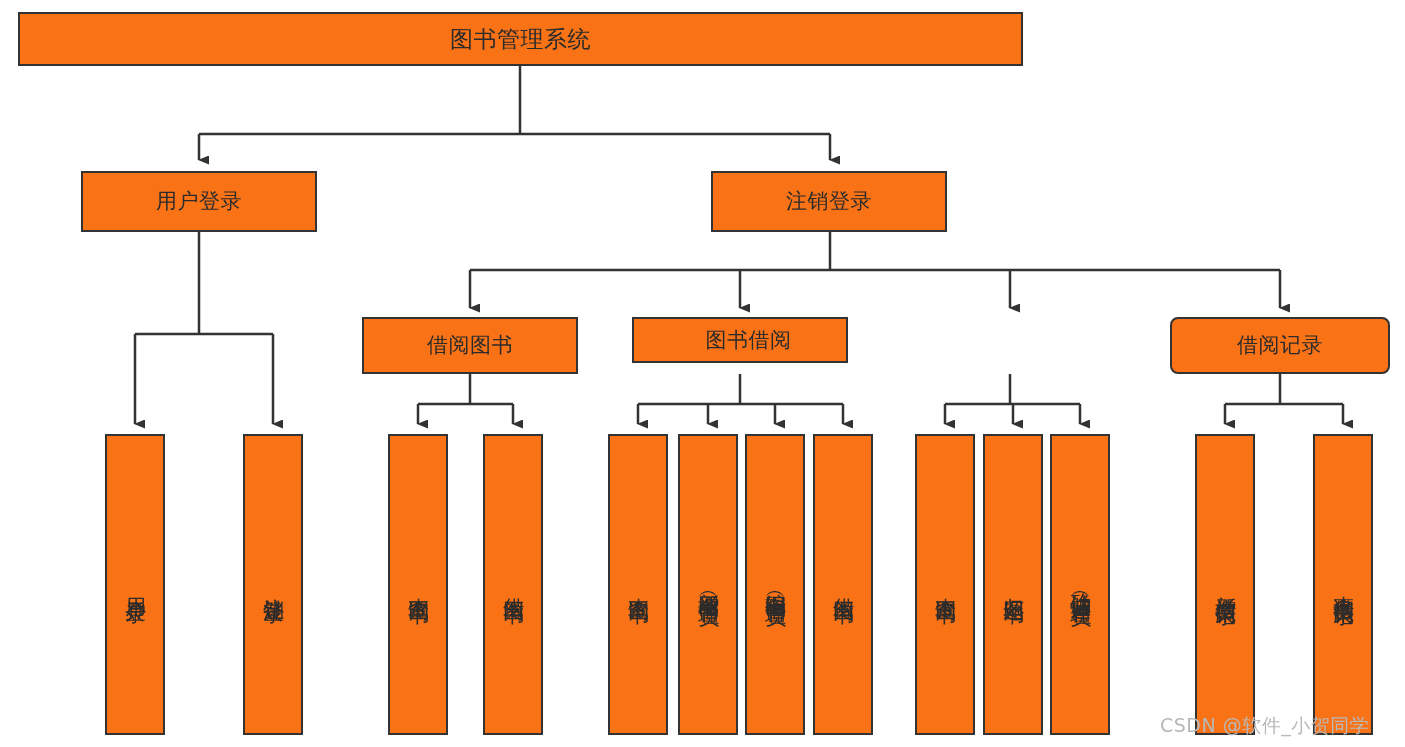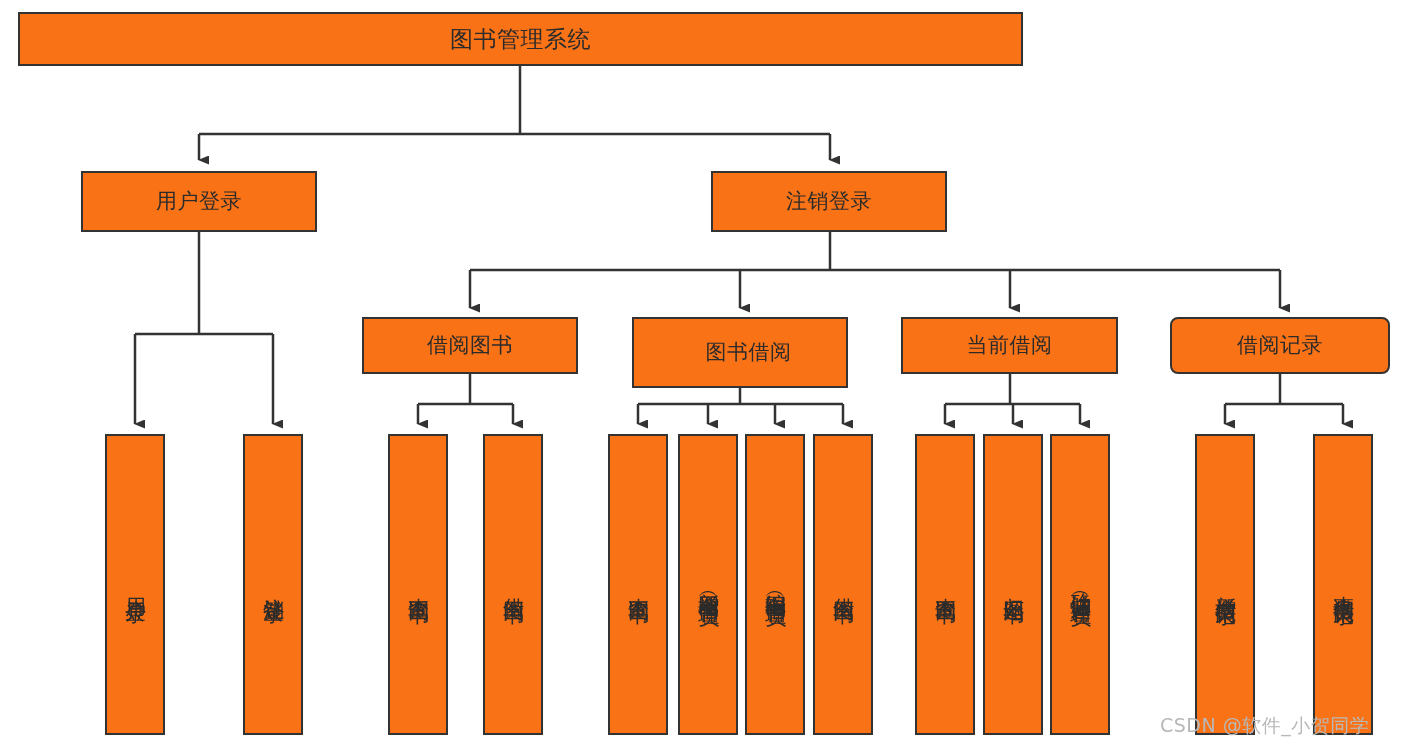--- a/index.html
+++ b/index.html
@@ -128,27 +128,24 @@
   </div>
 
   <div class="node-box" style="left:711px; top:171px; width:236px; height:61px;">
     <span class="node-label-h">注销登录</span>
   </div>
 
   <div class="node-box" style="left:362px; top:317px; width:216px; height:57px;">
     <span class="node-label-h">借阅图书</span>
   </div>
 
-  <div class="node-box" style="left:632px; top:317px; width:216px; height:71px;padding-left:17px;">
+  <div class="node-box" style="left:632px; top:317px; width:216px; height:46px;padding-left:17px;">
     <span class="node-label-h">图书借阅</span>
   </div>
 
-  <div class="node-box" style="left:901px; top:317px; width:217px; height:57px;">
-    <span class="node-label-h">当前借阅</span>
-  </div>
 
   <div class="node-box" style="left:1170px; top:317px; width:220px; height:57px;border-radius:8px;">
     <span class="node-label-h">借阅记录</span>
   </div>
 
   <div class="node-box" style="left:105px; top:434px; width:60px; height:301px;">
     <span class="node-label-v">用户登录</span>
   </div>
 
   <div class="node-box" style="left:243px; top:434px; width:60px; height:301px;">

